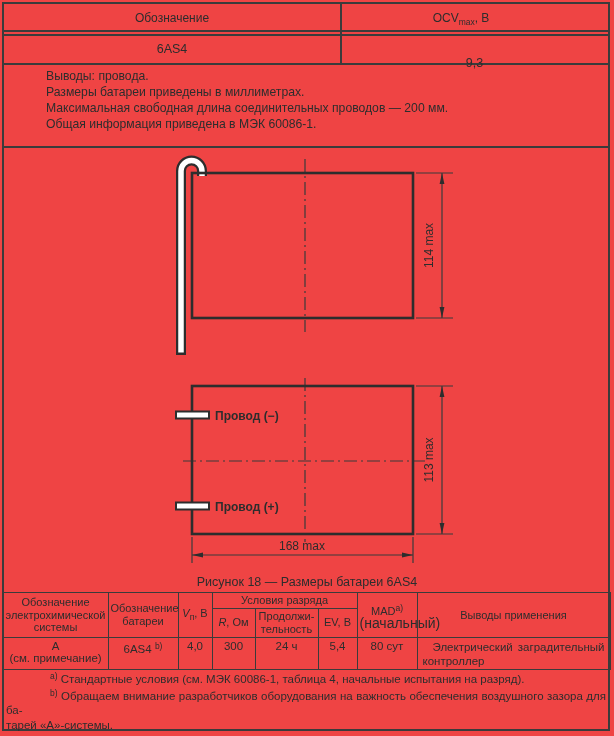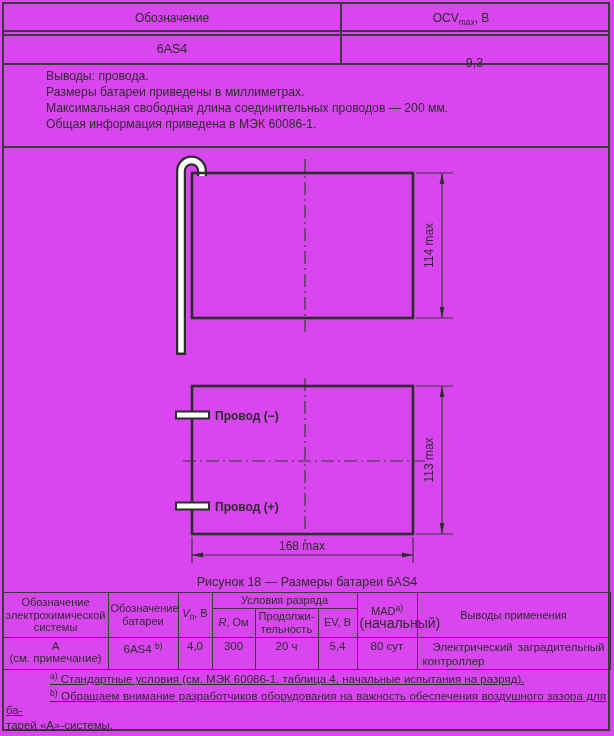--- a/index.html
+++ b/index.html
@@ -1,17 +1,17 @@
 <!DOCTYPE html>
 <html><head>
 <meta charset="utf-8">
 <style>
   html,body{margin:0;padding:0;background:#ffffff;}
   .page{
-    position:relative;width:614px;height:736px;background:#d946ef;
+    position:relative;width:614px;height:736px;background:#ef4444;
     font-family:"Liberation Sans", sans-serif;color:#2d2d2d;overflow:hidden;
   }
   .ln{position:absolute;background:#3b3b3b;}
   
   .frame-top{left:2px;top:2px;width:608px;height:2px;}
   .frame-bottom{left:2px;top:729px;width:608px;height:2px;}
   .frame-left{left:2px;top:2px;width:2px;height:729px;}
   .frame-right{left:608px;top:2px;width:2px;height:729px;}
   
   .h{height:1.5px;} .v{width:1.5px;}
@@ -27,21 +27,21 @@
     border-collapse:collapse;table-layout:fixed;font-size:11px;line-height:12.5px;color:#2d2d2d;
   }
   table.spec td{border:1.4px solid #3b3b3b;padding:1px 2px;text-align:center;vertical-align:middle;}
   table.spec .pre{white-space:pre-line;}
   table.spec td.data{vertical-align:top;padding-top:2px;font-size:11.5px;}
   td.apply{text-align:left;}
   .apply-p{margin:0;text-align:justify;text-indent:10px;padding:0 3px;font-size:11.5px;line-height:14px;}
   .small2{font-size:14px;line-height:10px;display:block;}
   
   .footnotes{position:absolute;left:6px;top:669px;width:600px;font-size:11.5px;line-height:14.2px;}
-  .fn{margin:0;text-decoration:underline;}
+  .fn{margin:0;}
   .fn-ind{text-indent:44px;}
   .fn-just{text-align:justify;text-align-last:justify;}
   .fn-note{margin-top:4px;white-space:nowrap;}
   svg text{font-family:"Liberation Sans", sans-serif;fill:#2d2d2d;}
 </style>
 </head>
 <body>
 
 <div class="page">
 
@@ -137,21 +137,21 @@
       <td class="pre">Продолжи-
 тельность</td>
       <td>EV, В</td>
     </tr>
     <tr style="height:30px;">
       <td class="data pre">А
 (см. примечание)</td>
       <td class="data"><span>6AS4 </span><span class="sup">b)</span></td>
       <td class="data">4,0</td>
       <td class="data">300</td>
-      <td class="data">20 ч</td>
+      <td class="data">24 ч</td>
       <td class="data">5,4</td>
       <td class="data">80 сут</td>
       <td class="data apply">
         <p class="apply-p">Электрический заградительный контроллер</p>
       </td>
     </tr>
   </tbody>
     </table>
 
   <div class="footnotes">

